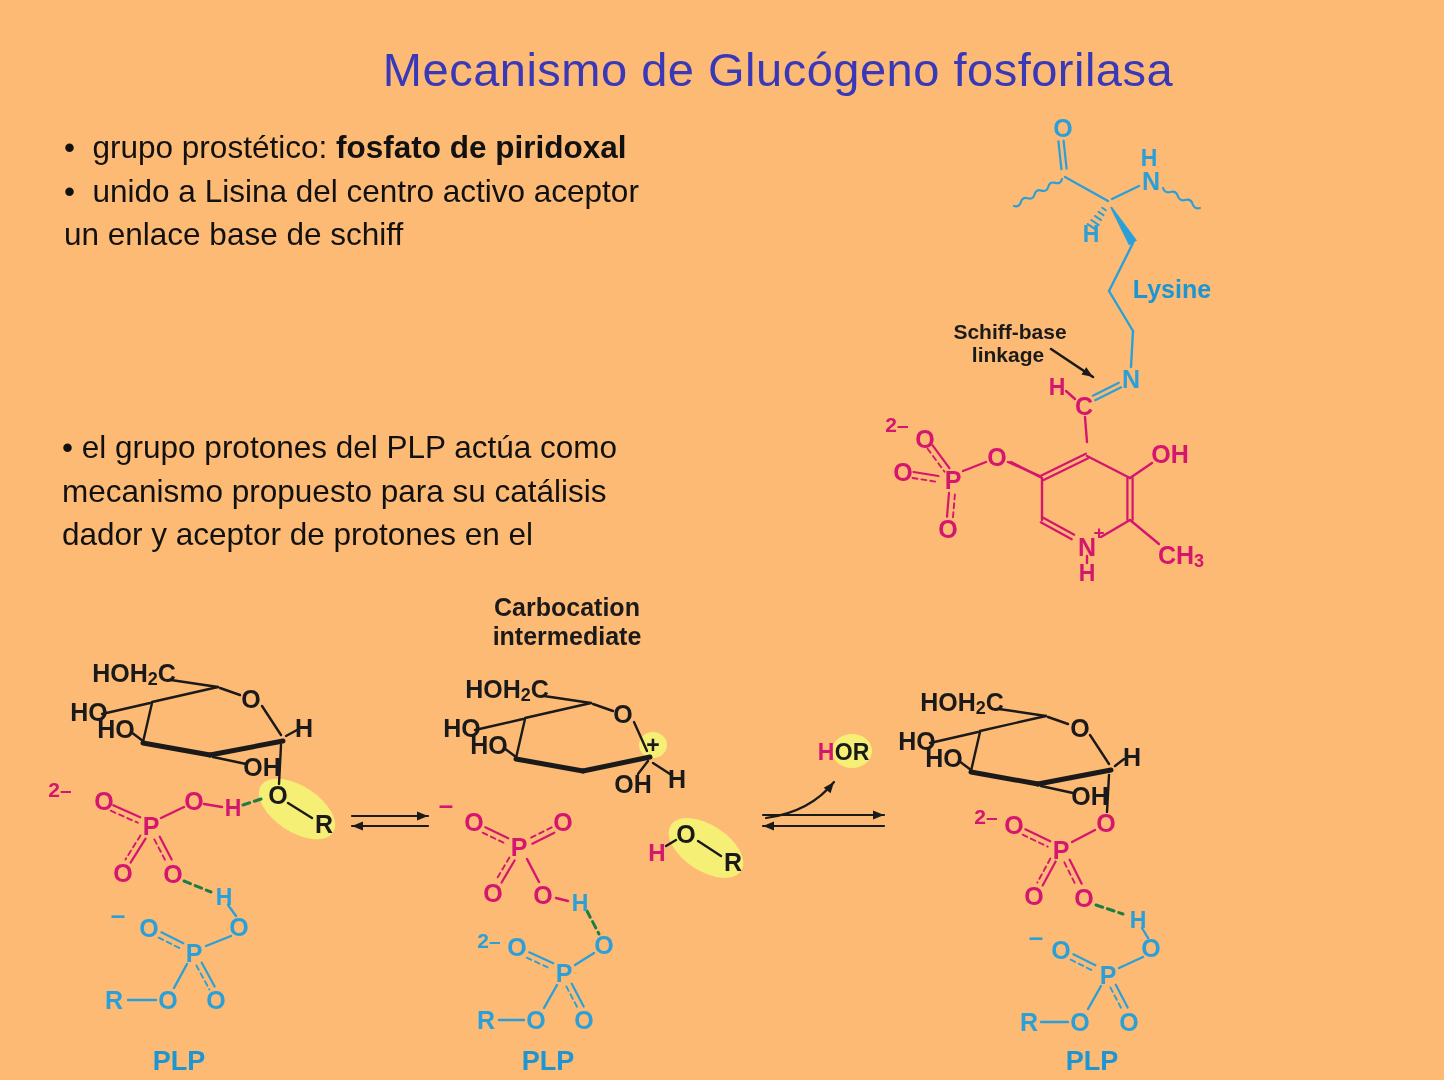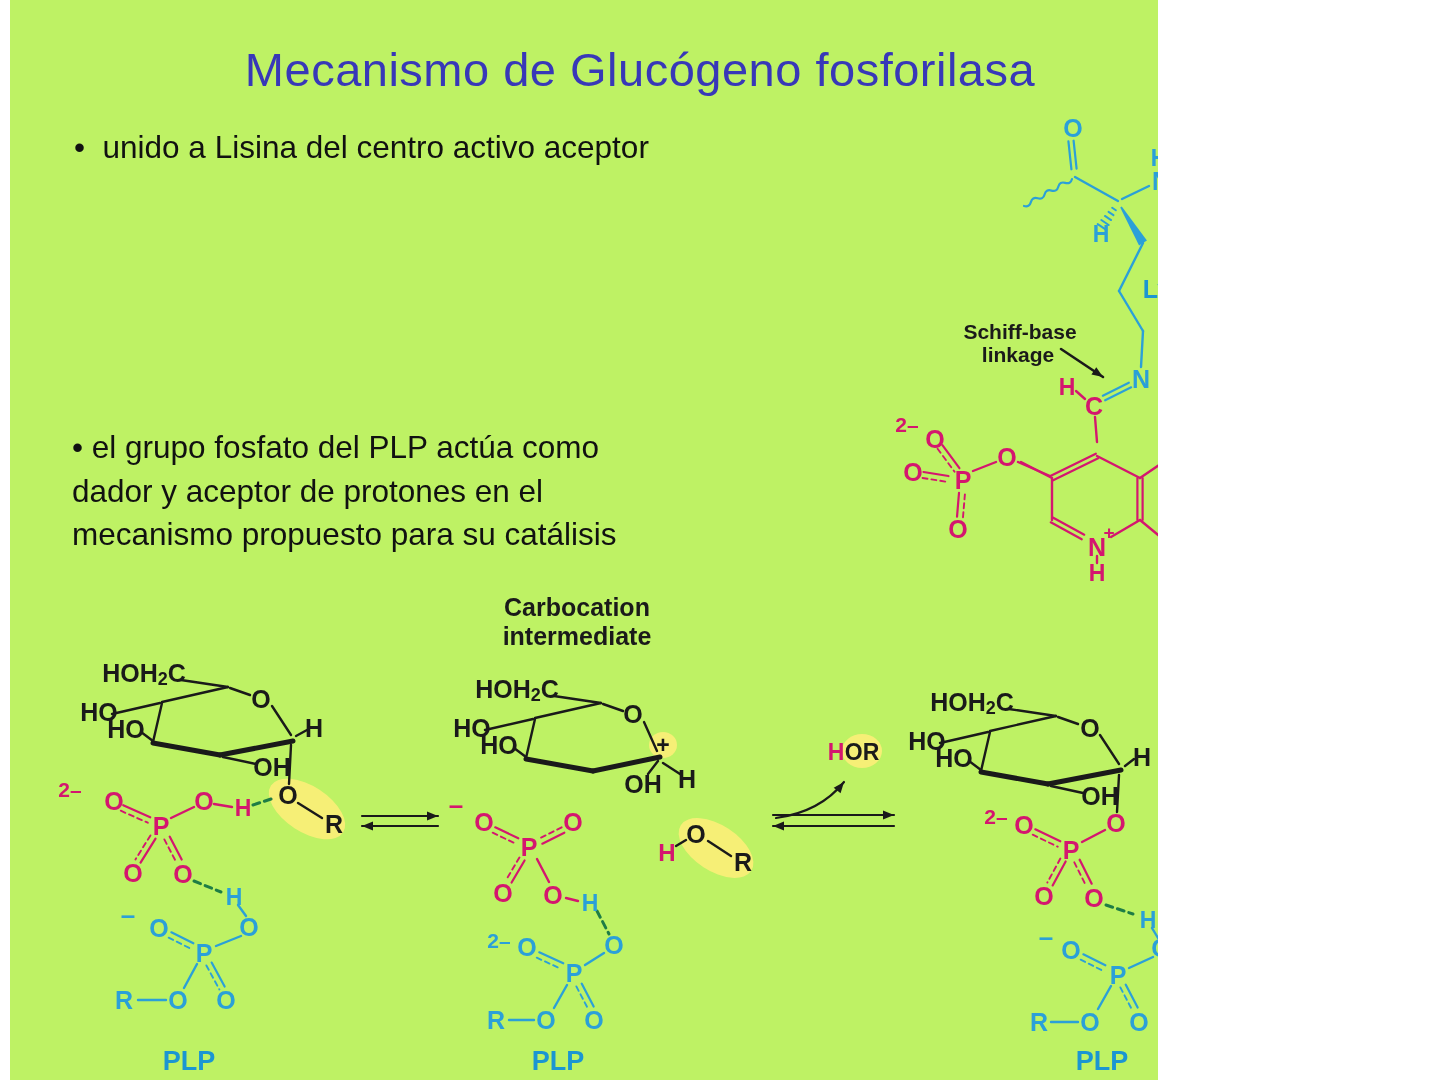--- a/index.html
+++ b/index.html
@@ -1,39 +1,41 @@
 <!DOCTYPE html>
 <html><head>
 <meta charset="utf-8">
 <style>
   html,body{margin:0;padding:0;background:#ffffff;}
-  .slide{position:relative;width:1148px;height:1080px;background:#bef264;overflow:hidden;
-         font-family:"Liberation Sans",sans-serif;margin-left:10px;}
+  .slide{position:relative;width:1444px;height:1080px;background:#fdba74;overflow:hidden;
+         font-family:"Liberation Sans",sans-serif;}
   .title{position:absolute;top:42px;left:112px;right:0;text-align:center;
          font-size:47px;font-weight:400;letter-spacing:0.5px;}
   .bullets{position:absolute;font-size:31.5px;line-height:43.5px;color:#111;}
   .b1{top:126px;left:64px;}
   .b2{top:426px;left:62px;}
   .tline{white-space:pre;}
   .bullets sub{font-size:0.62em;}
   .bullets .b{font-weight:bold;}
   svg.diagram{position:absolute;left:0;top:0;width:1444px;height:1080px;}
 </style>
 </head>
 <body>
 
 <div class="slide">
   <div class="title" style="color: rgb(56, 56, 184);">Mecanismo de Glucógeno fosforilasa</div>
   <div class="bullets b1">
+      <div class="tline"><span>•  grupo prostético: </span><span class="b">fosfato de piridoxal</span></div>
       <div class="tline"><span>•  unido a Lisina del centro activo aceptor</span></div>
+      <div class="tline"><span>un enlace base de schiff</span></div>
     </div>
   <div class="bullets b2">
-      <div class="tline"><span>• el grupo fosfato del PLP actúa como</span></div>
+      <div class="tline"><span>• el grupo protones del PLP actúa como</span></div>
+      <div class="tline"><span>mecanismo propuesto para su catálisis</span></div>
       <div class="tline"><span>dador y aceptor de protones en el</span></div>
-      <div class="tline"><span>mecanismo propuesto para su catálisis</span></div>
     </div>
   <svg class="diagram" id="diagram" viewBox="0 0 1444 1080">
       <ellipse cx="297" cy="809" rx="43" ry="23" fill="#f6ef76" transform="rotate(33 297 809)"></ellipse>
       <ellipse cx="706" cy="848" rx="42" ry="23" fill="#f6ef76" transform="rotate(33 706 848)"></ellipse>
       <ellipse cx="653" cy="745" rx="14" ry="13" fill="#f6ef76" transform="rotate(0 653 745)"></ellipse>
       <ellipse cx="852" cy="751" rx="20" ry="17" fill="#f6ef76" transform="rotate(0 852 751)"></ellipse>
       <path d="M1014 206 Q1019.3896163871017 207.55773071992678 1020.8571428571429 202.14285714285714 Q1022.324669327184 196.72798356578753 1027.7142857142858 198.28571428571428 Q1033.1039021013873 199.84344500564106 1034.5714285714287 194.42857142857142 Q1036.0389550414698 189.0136978515018 1041.4285714285713 190.57142857142858 Q1046.8181878156731 192.12915929135534 1048.2857142857142 186.71428571428572 Q1049.7532407557555 181.29941213721608 1055.142857142857 182.85714285714286 Q1060.532473529959 184.4148735770696 1062 179" fill="none" stroke="#2ba0d8" stroke-width="2.2" stroke-linecap="round"></path>
       <path d="M1163 188 Q1164.7979318625382 193.5188260543045 1170.4 192 Q1176.0020681374617 190.4811739456955 1177.8 196 Q1179.5979318625382 201.5188260543045 1185.2 200 Q1190.802068137462 198.4811739456955 1192.6 204 Q1194.3979318625381 209.5188260543045 1200 208" fill="none" stroke="#2ba0d8" stroke-width="2.2" stroke-linecap="round"></path>
       <line x1="1058.4147961998085" y1="141.27698612144908" x2="1061.4147961998085" y2="169.27698612144908" stroke="#2ba0d8" stroke-width="2.2" stroke-linecap="round"></line>
       <line x1="1063.5852038001915" y1="140.72301387855092" x2="1066.5852038001915" y2="168.72301387855092" stroke="#2ba0d8" stroke-width="2.2" stroke-linecap="round"></line>

